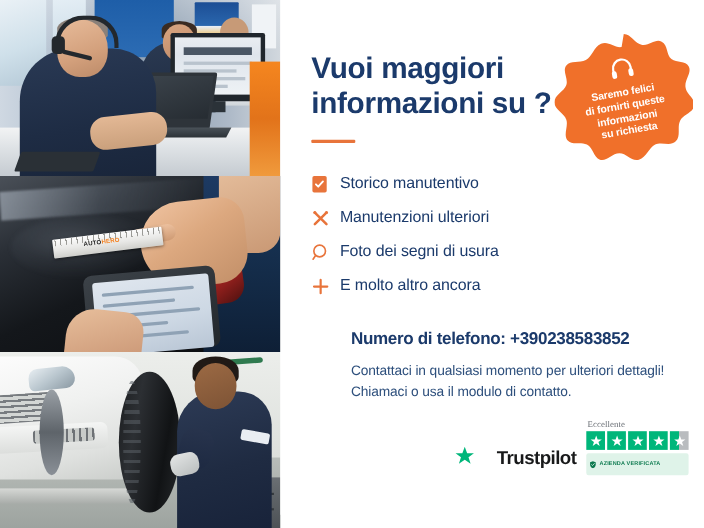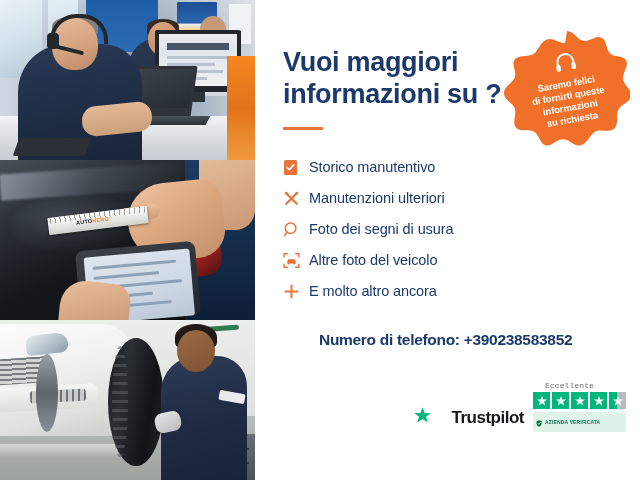--- a/index.html
+++ b/index.html
@@ -470,26 +470,26 @@
     font-weight: bold;
     color: #18191a;
     letter-spacing: -0.5px;
   }
   .tp-rating {
     display: flex;
     flex-direction: column;
     align-items: flex-start;
   }
   .tp-excellent {
-    font-family: Liberation Mono, monospace;
+    font-family: Liberation Serif, serif;
     font-size: 8px;
     color: #6a6f75;
     letter-spacing: 0.1px;
     margin-bottom: 2px;
-    margin-left: 12px;
+    margin-left: 1px;
   }
   .tp-stars {
     display: flex;
     gap: 2px;
   }
   .tp-star {
     width: 17px;
     height: 17px;
     background: #00b67a;
     display: flex;
@@ -690,53 +690,41 @@
       <li class="feature-item">
         <span class="feature-icon">
           <svg width="16" height="17" viewBox="0 0 16 17" aria-hidden="true">
             <circle cx="7.6" cy="7.2" r="5.3" fill="none" stroke="#e8743b" stroke-width="1.5"></circle>
             <line x1="3.9" y1="11.3" x2="1.6" y2="14.6" stroke="#e8743b" stroke-width="1.5" stroke-linecap="round"></line>
           </svg>
         </span>
         <span class="feature-label">Foto dei segni di usura</span>
       </li>
 
-      <li class="feature-item">
-        <span class="feature-icon">
-          <svg width="17" height="17" viewBox="0 0 18 18" aria-hidden="true">
-            <g fill="none" stroke="#e8743b" stroke-width="1.5" stroke-linecap="round">
-              <path d="M1.2 5.2 V1.9 H4.6"></path>
-              <path d="M13.4 1.9 H16.8 V5.2"></path>
-              <path d="M16.8 12.8 V16.1 H13.4"></path>
-              <path d="M4.6 16.1 H1.2 V12.8"></path>
-            </g>
-            <path d="M4.4 10.6 L5.5 7.8 H12.5 L13.6 10.6 V12.2 H4.4 Z" fill="#e8743b"></path>
-            <circle cx="6.2" cy="12.2" r="1.1" fill="#e8743b"></circle>
-            <circle cx="11.8" cy="12.2" r="1.1" fill="#e8743b"></circle>
-          </svg>
-        </span>
-        <span class="feature-label">Altre foto del veicolo</span>
-      </li>
 
       <li class="feature-item">
         <span class="feature-icon">
           <svg width="17" height="17" viewBox="0 0 18 18" aria-hidden="true">
             <g stroke="#e8743b" stroke-width="2.1" stroke-linecap="round">
               <line x1="9" y1="2.6" x2="9" y2="15.4"></line>
               <line x1="2.6" y1="9" x2="15.4" y2="9"></line>
             </g>
           </svg>
         </span>
         <span class="feature-label">E molto altro ancora</span>
       </li>
 
     </ul>
 
     <div class="phone-block">
       <div class="phone-line">Numero di telefono: +390238583852</div>
+      <div class="phone-sub">
+        <span>Contattaci in qualsiasi momento per ulteriori dettagli!</span><br>
+        <span>Chiamaci o usa il modulo di contatto.</span>
+      </div>
     </div>
 
     <div class="badge">
       <svg class="badge-shape" viewBox="0 0 126 126" aria-hidden="true">
         <path fill="#f0702a" d="
           M63 2
           C70 2 73 11 80 12
           C87 13 92 6 98 9
           C104 12 102 21 107 25
           C112 29 120 26 123 32

